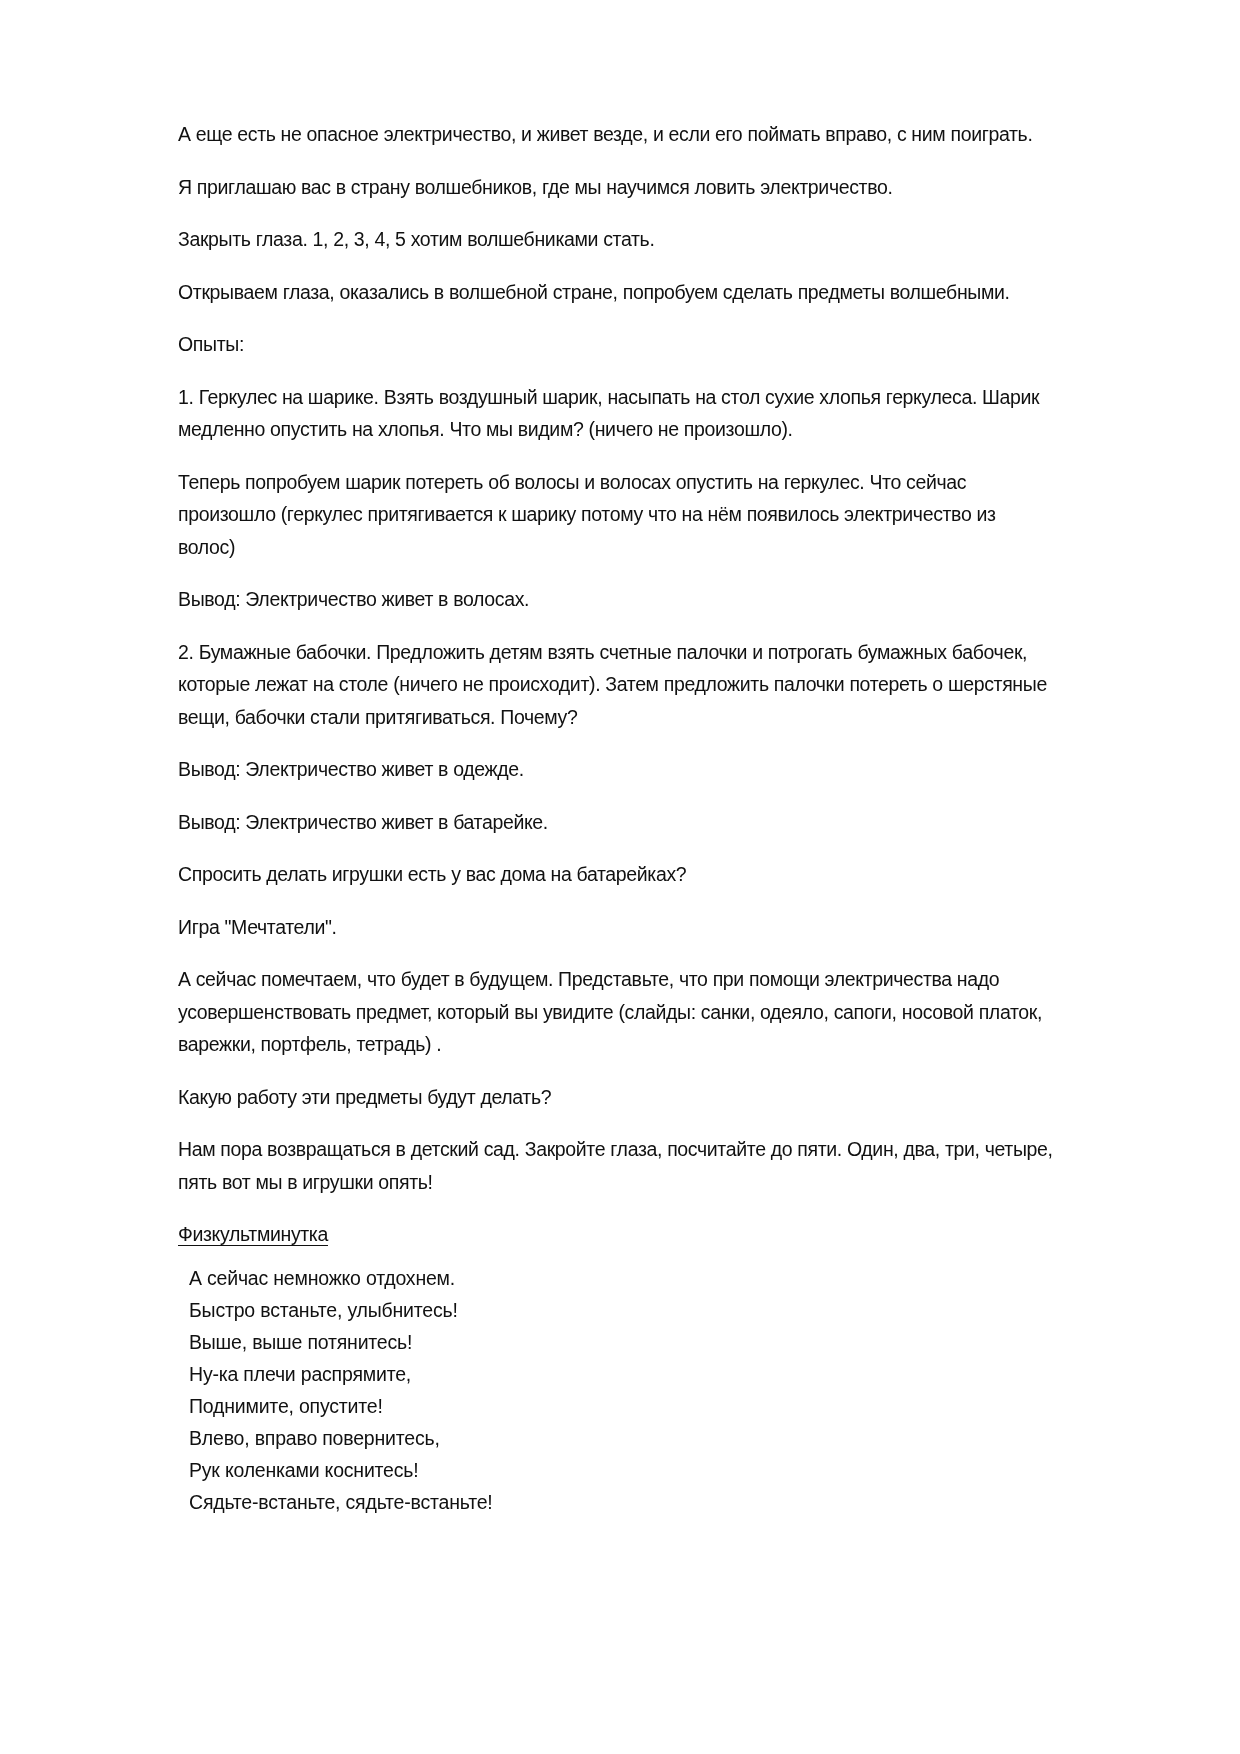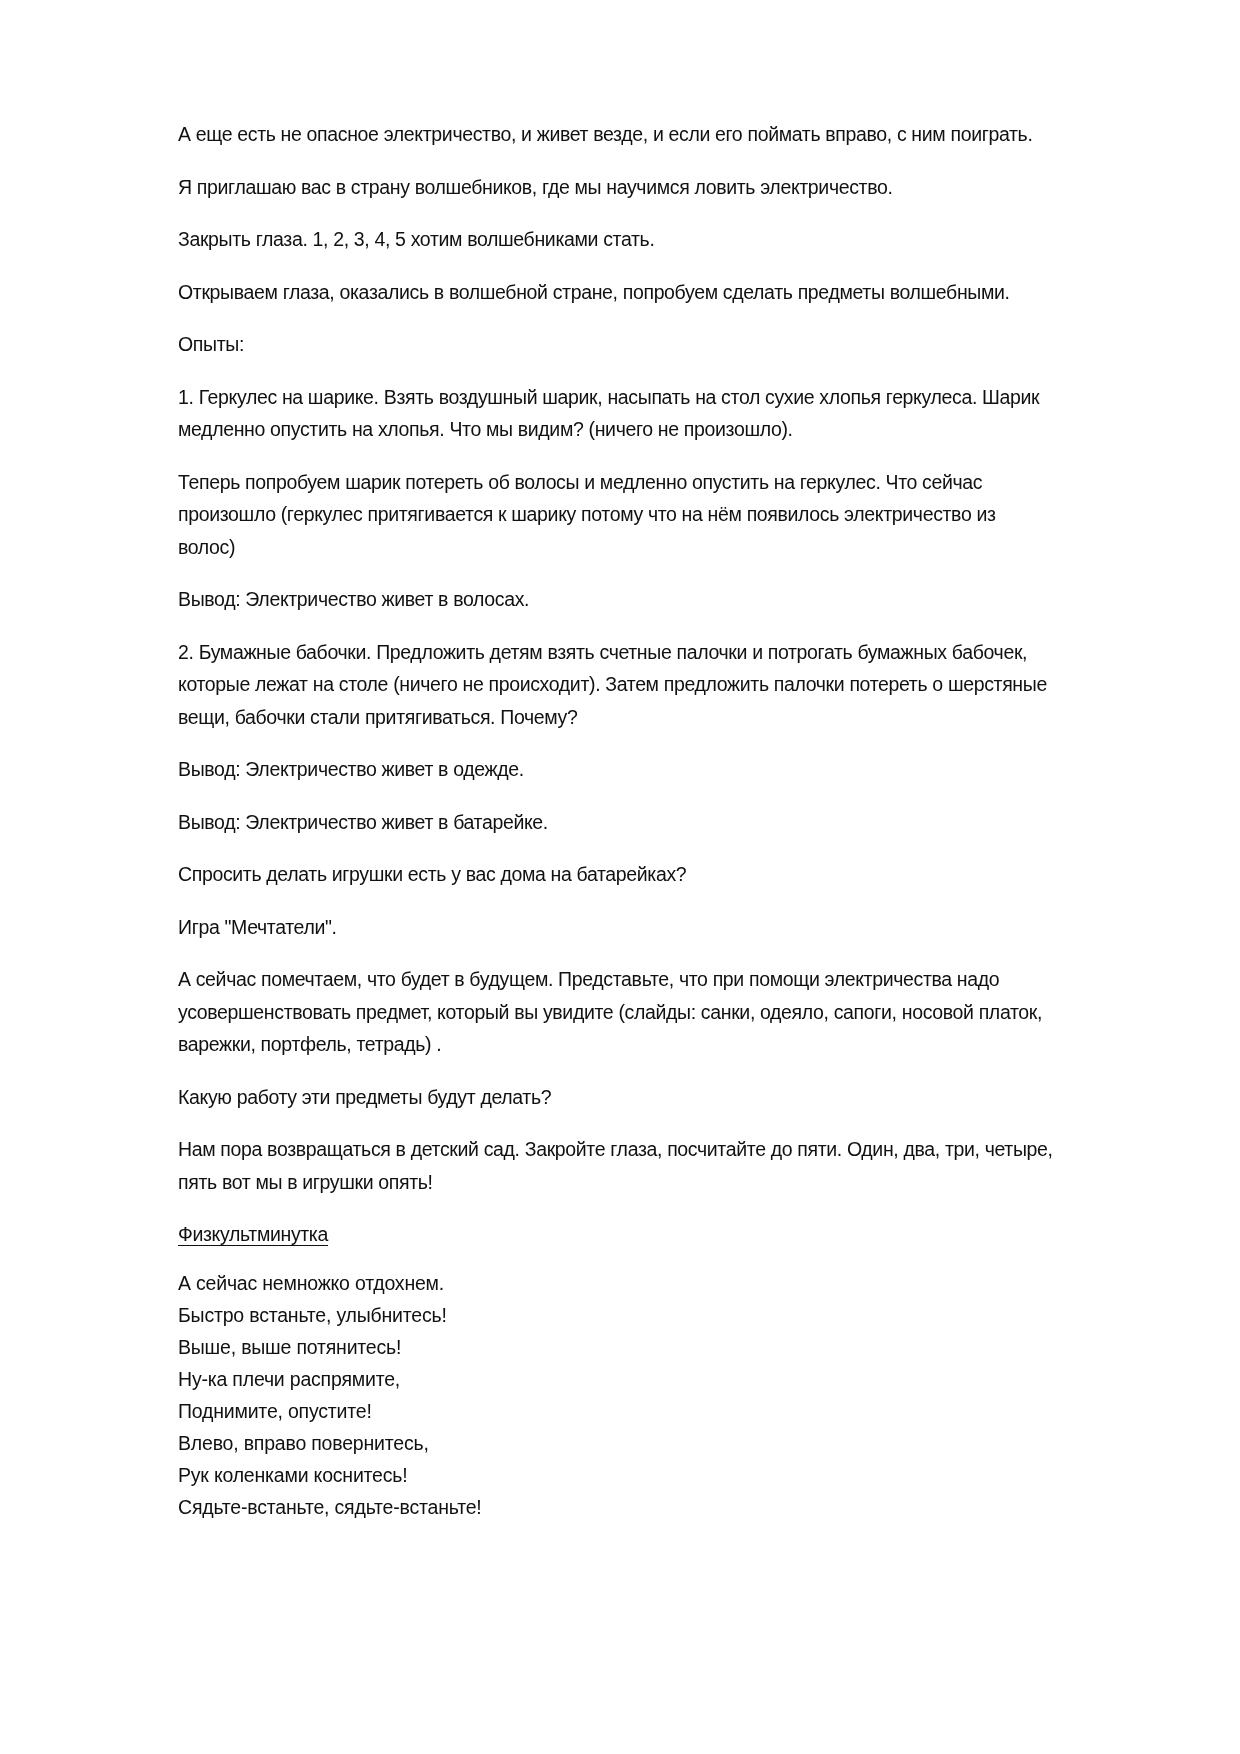--- a/index.html
+++ b/index.html
@@ -29,28 +29,28 @@
       word-spacing: 0px;
       white-space: normal;
     }
     .para .line {
       display: block;
       white-space: nowrap;
     }
     .heading-u {
       font-size: 19.5px;
       line-height: 32.5px;
-      margin: 0 0 16px 0;
+      margin: 0 0 0 0;
       letter-spacing: -0.35px;
       text-decoration: underline;
       text-underline-offset: 4px;
       display: inline-block;
     }
     .poem {
-      margin: 0;
+      margin: 11px;
     }
     .poem .pline {
       display: block;
       font-size: 19.5px;
       line-height: 32px;
       letter-spacing: -0.2px;
       white-space: nowrap;
     }
   </style>
 </head>
@@ -77,21 +77,21 @@
   <p class="para">
     <span class="line">Опыты:</span>
   </p>
 
   <p class="para">
     <span class="line">1. Геркулес на шарике. Взять воздушный шарик, насыпать на стол сухие хлопья геркулеса. Шарик</span>
     <span class="line">медленно опустить на хлопья. Что мы видим? (ничего не произошло).</span>
   </p>
 
   <p class="para">
-    <span class="line">Теперь попробуем шарик потереть об волосы и медленно опустить на геркулес. Что сейчас</span>
+    <span class="line">Теперь попробуем шарик потереть об волосы и волосах опустить на геркулес. Что сейчас</span>
     <span class="line">произошло (геркулес притягивается к шарику потому что на нём появилось электричество из</span>
     <span class="line">волос)</span>
   </p>
 
   <p class="para">
     <span class="line">Вывод: Электричество живет в волосах.</span>
   </p>
 
   <p class="para">
     <span class="line">2. Бумажные бабочки. Предложить детям взять счетные палочки и потрогать бумажных бабочек,</span>

